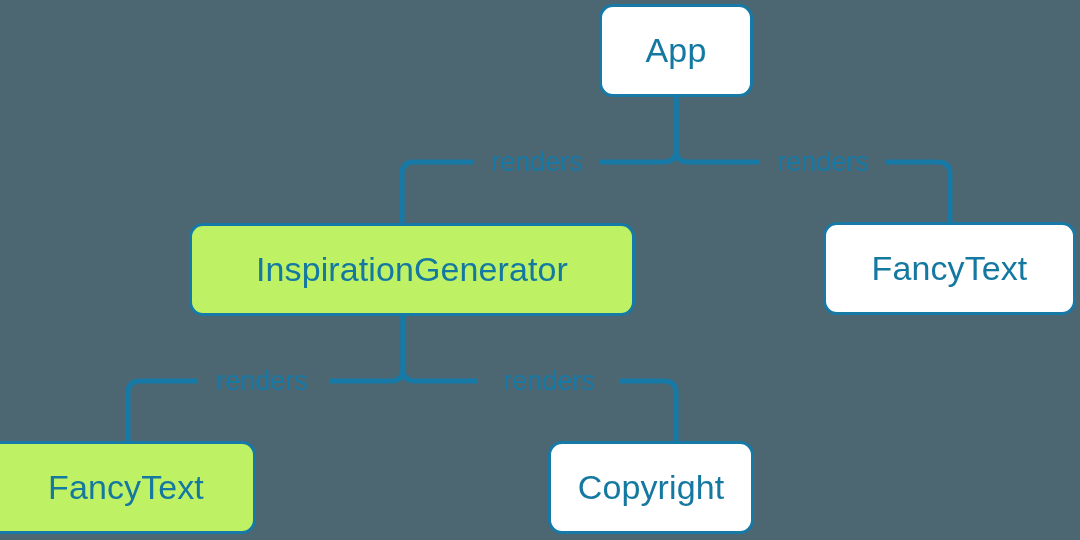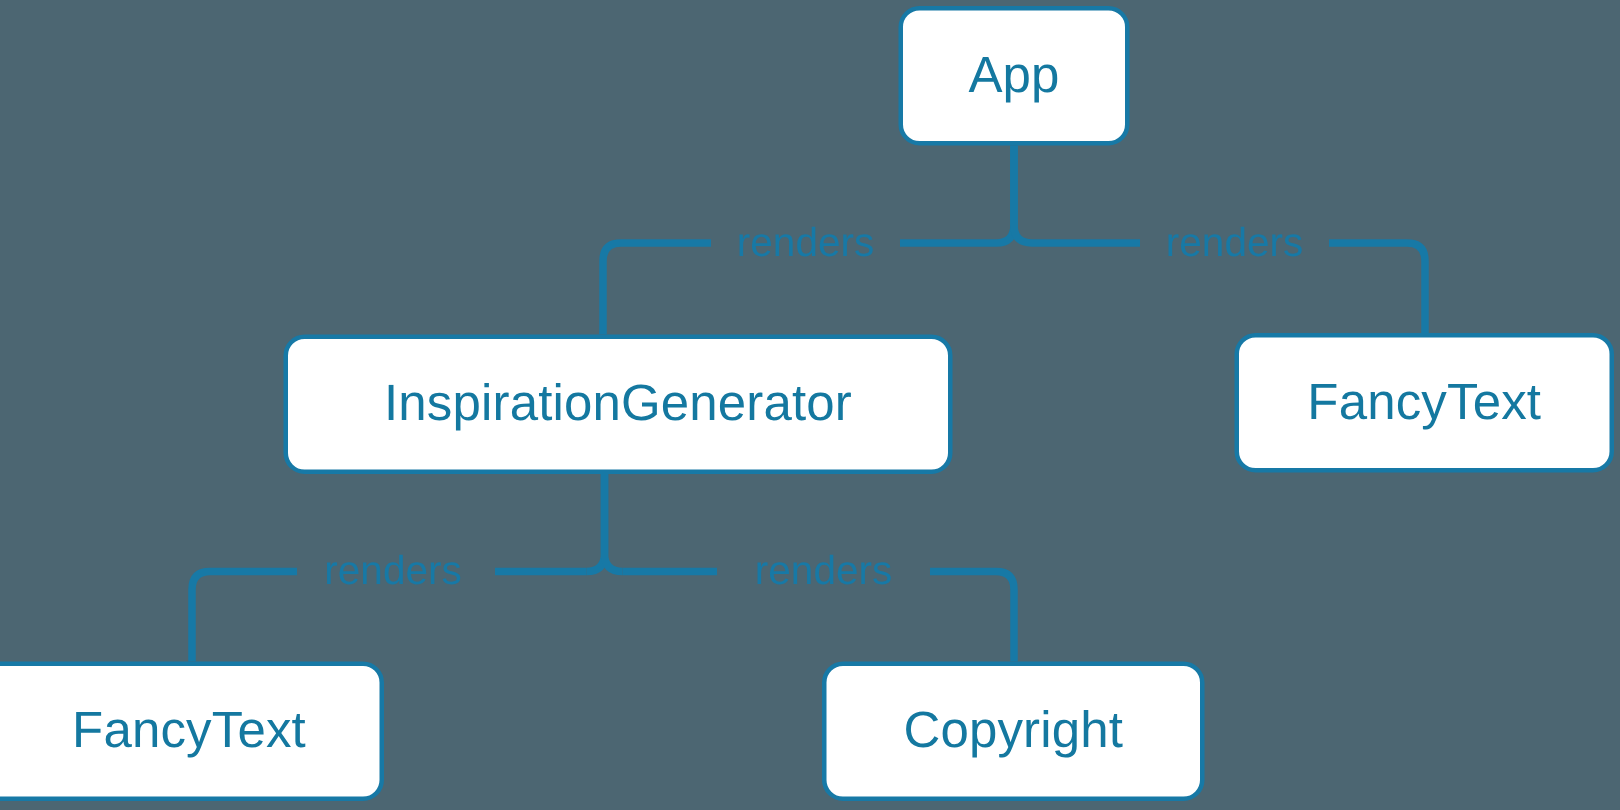--- a/index.html
+++ b/index.html
@@ -31,21 +31,21 @@
     border: 3px solid #1779A6;
     border-radius: 14px;
     display: flex;
     align-items: center;
     justify-content: center;
     color: #1478A0;
     letter-spacing: 0.1px;
     white-space: nowrap;
   }
   .node.fill-white { background: #FFFFFF; }
-  .node.fill-cream { background: #ffffff; }
+  .node.fill-cream { background: #bef264; }
 
   
   #node-app {
     left: 599px;
     top: 4px;
     width: 154px;
     height: 93px;
     font-size: 34px;
     text-align: center;
   }
@@ -71,21 +71,21 @@
     top: 441px;
     width: 272px;
     height: 93px;
     font-size: 34px;
     padding-left: 12px;
   }
   
   #node-copyright {
     left: 548px;
     top: 441px;
-    width: 255px;
+    width: 206px;
     height: 93px;
     font-size: 34px;
   }
 
   .edge-label {
     position: absolute;
     color: #1779A6;
     font-size: 27px;
     line-height: 1;
     transform: translate(-50%, -50%);

